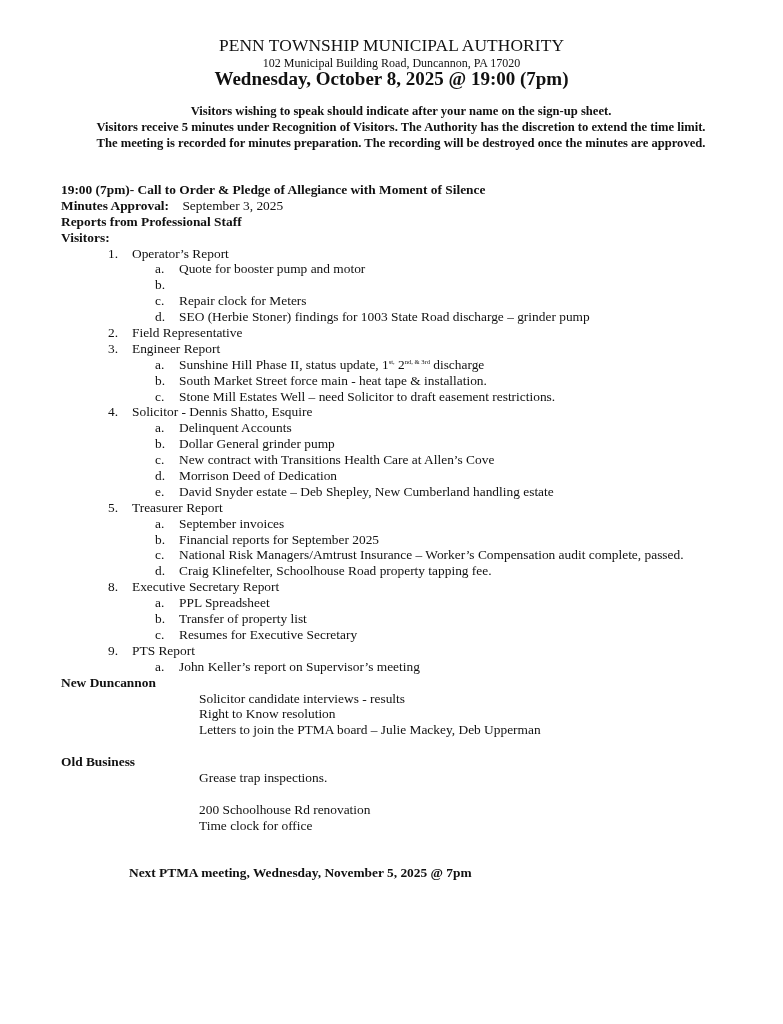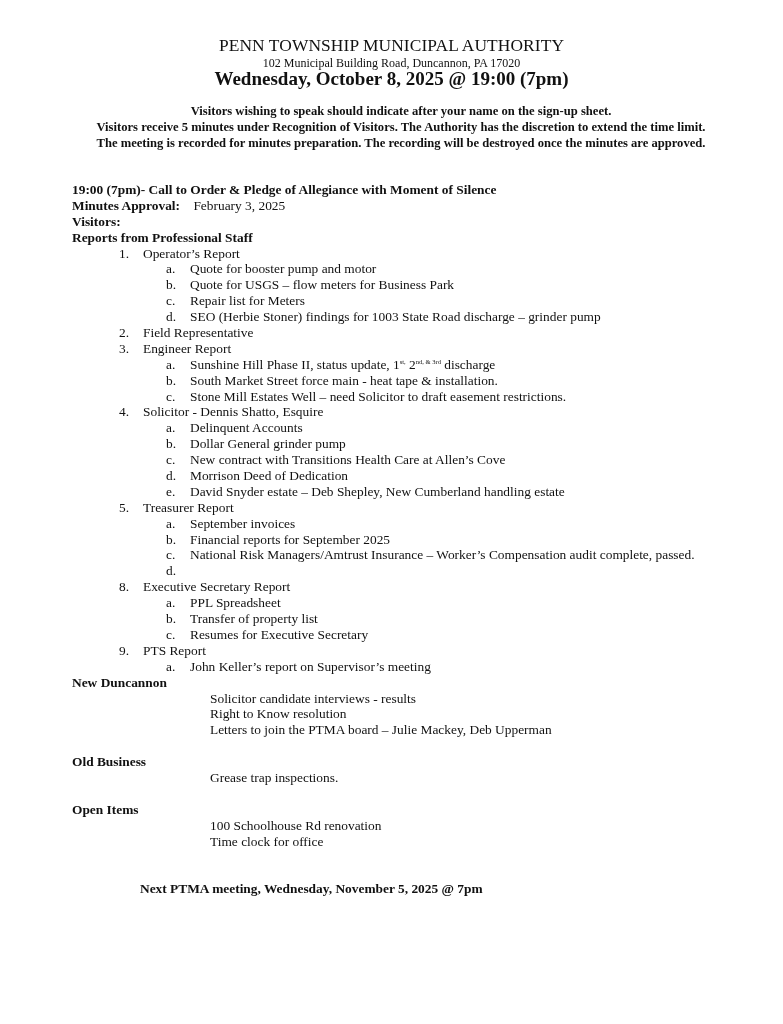--- a/index.html
+++ b/index.html
@@ -54,21 +54,21 @@
     width: 802px;
     text-align: center;
     font-weight: bold;
     font-size: 12.6px;
     line-height: 15.9px;
   }
   .notice div { white-space: nowrap; }
 
   .agenda {
     position: absolute;
-    left: 72px;
+    left: 61px;
     top: 182px;
     width: 700px;
   }
   .line {
     position: relative;
     height: 15.9px;
     white-space: nowrap;
   }
   .bold { font-weight: bold; }
   .num {
@@ -122,40 +122,39 @@
     <div>Visitors wishing to speak should indicate after your name on the sign-up sheet.</div>
     <div>Visitors receive 5 minutes under Recognition of Visitors. The Authority has the discretion to extend the time limit.</div>
     <div>The meeting is recorded for minutes preparation. The recording will be destroyed once the minutes are approved.</div>
   </div>
 
   <div class="agenda">
 
     <div class="line bold">19:00 (7pm)- Call to Order &amp; Pledge of Allegiance with Moment of Silence</div>
     <div class="line">
       <span class="label-inline">Minutes Approval:</span>&nbsp;&nbsp;&nbsp;
-      <span>February 3, 2025</span>
-    </div>
+      <span>September 3, 2025</span>
+    </div>
+    <div class="line bold">Reports from Professional Staff</div>
     <div class="line bold">Visitors:</div>
-    <div class="line bold">Reports from Professional Staff</div>
 
     <div class="line">
       <span class="num">1.</span>
       <span class="num-text">Operator’s Report</span>
     </div>
     <div class="line">
       <span class="let">a.</span>
       <span class="let-text">Quote for booster pump and motor</span>
     </div>
     <div class="line">
       <span class="let">b.</span>
-      <span class="let-text">Quote for USGS – flow meters for Business Park</span>
-    </div>
-    <div class="line">
-      <span class="let">c.</span>
-      <span class="let-text">Repair list for Meters</span>
+    </div>
+    <div class="line">
+      <span class="let">c.</span>
+      <span class="let-text">Repair clock for Meters</span>
     </div>
     <div class="line">
       <span class="let">d.</span>
       <span class="let-text">SEO (Herbie Stoner) findings for 1003 State Road discharge – grinder pump</span>
     </div>
 
     <div class="line">
       <span class="num">2.</span>
       <span class="num-text">Field Representative</span>
     </div>
@@ -213,20 +212,21 @@
     <div class="line">
       <span class="let">b.</span>
       <span class="let-text">Financial reports for September 2025</span>
     </div>
     <div class="line">
       <span class="let">c.</span>
       <span class="let-text">National Risk Managers/Amtrust Insurance – Worker’s Compensation audit complete, passed.</span>
     </div>
     <div class="line">
       <span class="let">d.</span>
+      <span class="let-text">Craig Klinefelter, Schoolhouse Road property tapping fee.</span>
     </div>
 
     <div class="line">
       <span class="num">8.</span>
       <span class="num-text">Executive Secretary Report</span>
     </div>
     <div class="line">
       <span class="let">a.</span>
       <span class="let-text">PPL Spreadsheet</span>
     </div>
@@ -259,23 +259,22 @@
       <span class="indent-text">Letters to join the PTMA board – Julie Mackey, Deb Upperman</span>
     </div>
     <div class="gap"></div>
 
     <div class="line bold">Old Business</div>
     <div class="line">
       <span class="indent-text">Grease trap inspections.</span>
     </div>
     <div class="gap"></div>
 
-    <div class="line bold">Open Items</div>
-    <div class="line">
-      <span class="indent-text">100 Schoolhouse Rd renovation</span>
+    <div class="line">
+      <span class="indent-text">200 Schoolhouse Rd renovation</span>
     </div>
     <div class="line">
       <span class="indent-text">Time clock for office</span>
     </div>
     <div class="gap"></div>
 
     <div class="gap"></div>
 
     <div class="footer-line">Next PTMA meeting, Wednesday, November 5, 2025 @ 7pm</div>
   </div>

